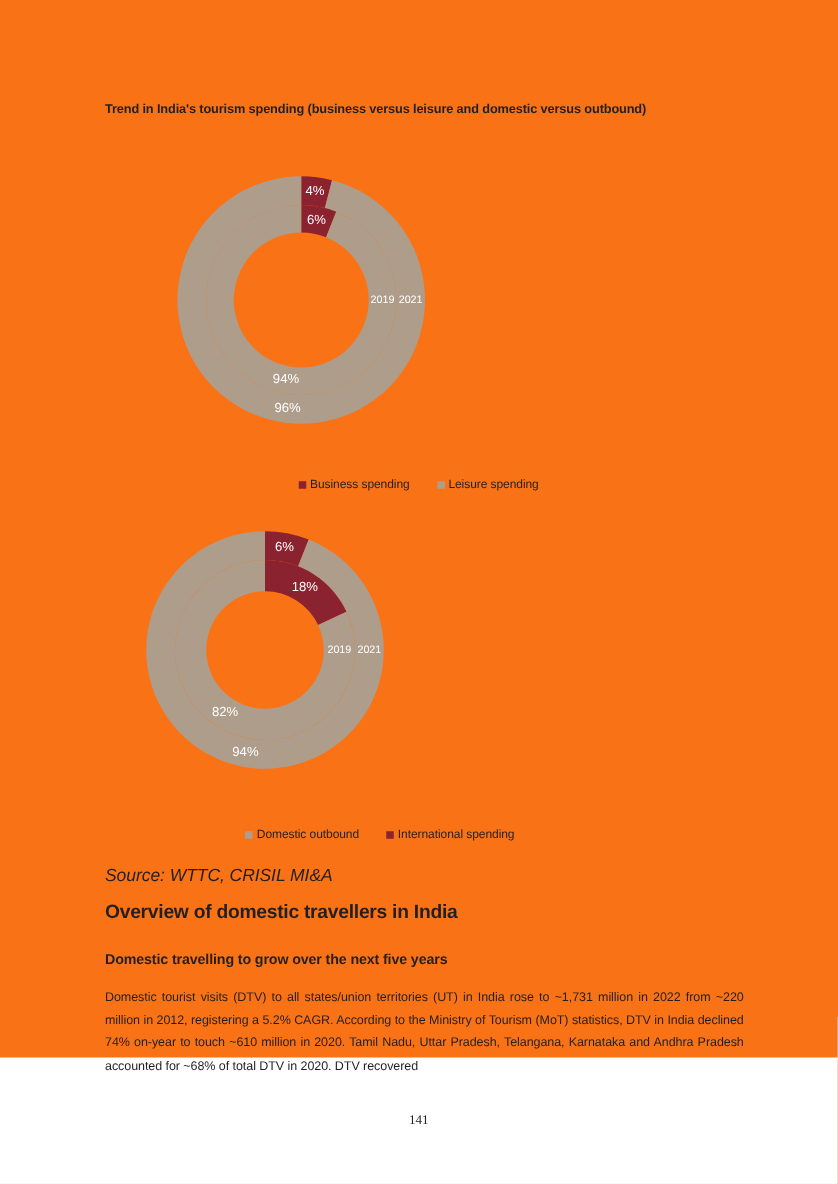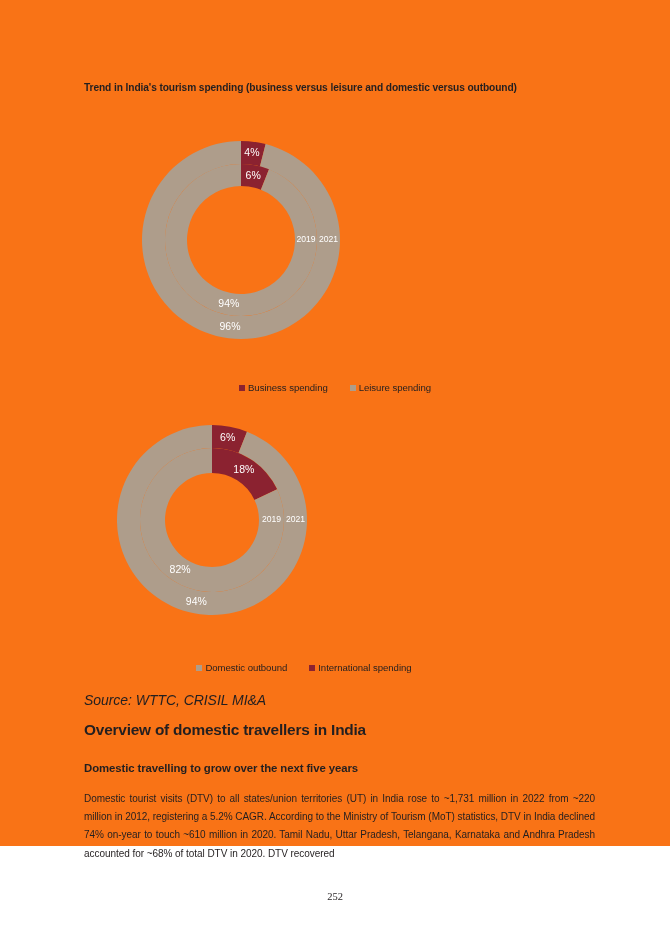--- a/index.html
+++ b/index.html
@@ -209,15 +209,15 @@
   </div>
 
   <div class="source-line">Source: WTTC, CRISIL MI&amp;A</div>
 
   <div class="heading-1">Overview of domestic travellers in India</div>
 
   <div class="heading-2">Domestic travelling to grow over the next five years</div>
 
   <div class="body-paragraph">Domestic tourist visits (DTV) to all states/union territories (UT) in India rose to ~1,731 million in 2022 from ~220 million in 2012, registering a 5.2% CAGR. According to the Ministry of Tourism (MoT) statistics, DTV in India declined 74% on-year to touch ~610 million in 2020. Tamil Nadu, Uttar Pradesh, Telangana, Karnataka and Andhra Pradesh accounted for ~68% of total DTV in 2020. DTV recovered</div>
 
-  <div class="page-number">252</div>
+  <div class="page-number">141</div>
 
 </div>
 
 </body></html>

